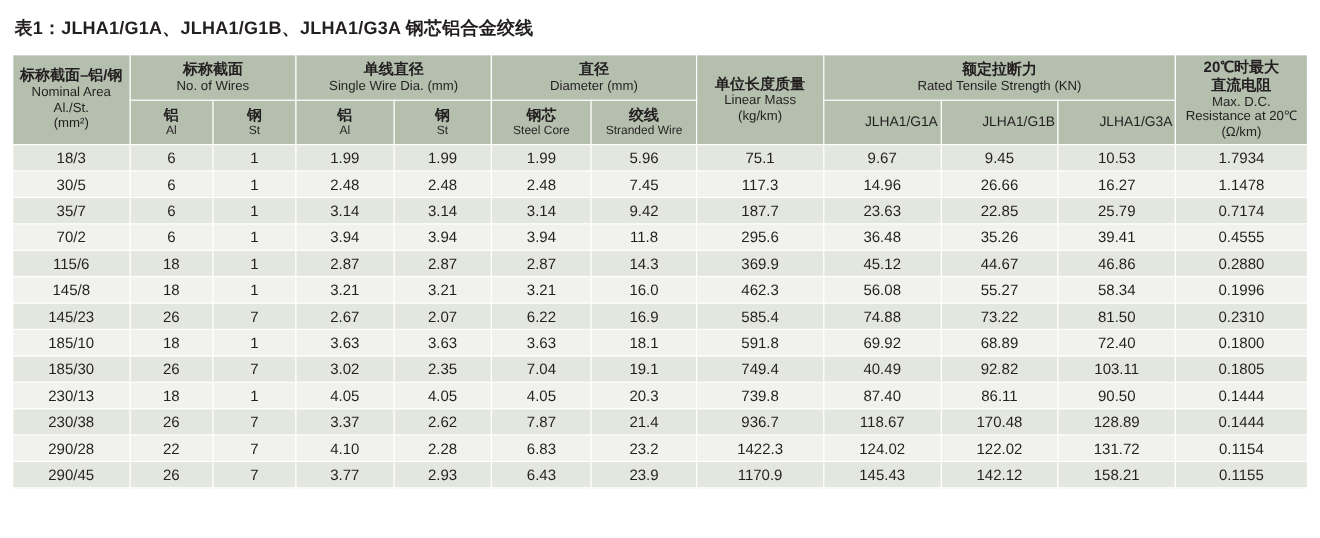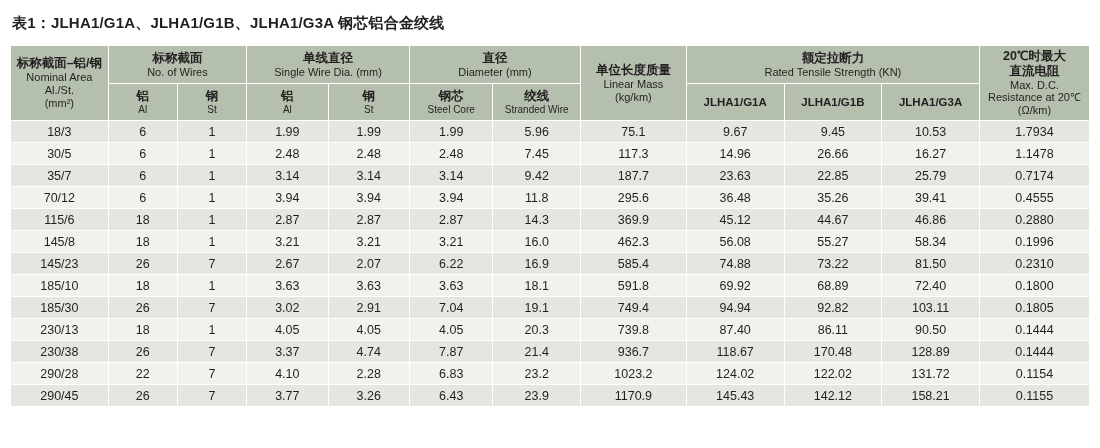--- a/index.html
+++ b/index.html
@@ -68,22 +68,23 @@
     display: block;
   }
   .sub-en {
     font-size: 10px;
     font-weight: normal;
     display: block;
     text-align: center;
   }
   .sub-one {
     font-size: 11.5px;
-    font-weight: bold;
-    display: block;
+    font-weight: normal;
+    display: block;
+    text-align: right;
   }
   table.spec tbody td {
     font-size: 12.5px;
     padding: 3.5px 2px;
     background: #eceeea;
   }
   table.spec tbody tr:nth-child(odd) td {
     background: #e3e7df;
   }
   table.spec tbody tr:nth-child(even) td {
@@ -234,21 +235,21 @@
           <td>3.14</td>
           <td>3.14</td>
           <td>9.42</td>
           <td>187.7</td>
           <td>23.63</td>
           <td>22.85</td>
           <td>25.79</td>
           <td>0.7174</td>
         </tr>
         <tr>
-          <td>70/12</td>
+          <td>70/2</td>
           <td>6</td>
           <td>1</td>
           <td>3.94</td>
           <td>3.94</td>
           <td>3.94</td>
           <td>11.8</td>
           <td>295.6</td>
           <td>36.48</td>
           <td>35.26</td>
           <td>39.41</td>
@@ -308,25 +309,25 @@
           <td>69.92</td>
           <td>68.89</td>
           <td>72.40</td>
           <td>0.1800</td>
         </tr>
         <tr>
           <td>185/30</td>
           <td>26</td>
           <td>7</td>
           <td>3.02</td>
-          <td>2.91</td>
+          <td>2.35</td>
           <td>7.04</td>
           <td>19.1</td>
           <td>749.4</td>
-          <td>94.94</td>
+          <td>40.49</td>
           <td>92.82</td>
           <td>103.11</td>
           <td>0.1805</td>
         </tr>
         <tr>
           <td>230/13</td>
           <td>18</td>
           <td>1</td>
           <td>4.05</td>
           <td>4.05</td>
@@ -336,49 +337,49 @@
           <td>87.40</td>
           <td>86.11</td>
           <td>90.50</td>
           <td>0.1444</td>
         </tr>
         <tr>
           <td>230/38</td>
           <td>26</td>
           <td>7</td>
           <td>3.37</td>
-          <td>4.74</td>
+          <td>2.62</td>
           <td>7.87</td>
           <td>21.4</td>
           <td>936.7</td>
           <td>118.67</td>
           <td>170.48</td>
           <td>128.89</td>
           <td>0.1444</td>
         </tr>
         <tr>
           <td>290/28</td>
           <td>22</td>
           <td>7</td>
           <td>4.10</td>
           <td>2.28</td>
           <td>6.83</td>
           <td>23.2</td>
-          <td>1023.2</td>
+          <td>1422.3</td>
           <td>124.02</td>
           <td>122.02</td>
           <td>131.72</td>
           <td>0.1154</td>
         </tr>
         <tr>
           <td>290/45</td>
           <td>26</td>
           <td>7</td>
           <td>3.77</td>
-          <td>3.26</td>
+          <td>2.93</td>
           <td>6.43</td>
           <td>23.9</td>
           <td>1170.9</td>
           <td>145.43</td>
           <td>142.12</td>
           <td>158.21</td>
           <td>0.1155</td>
         </tr>
       </tbody>
   </table>

